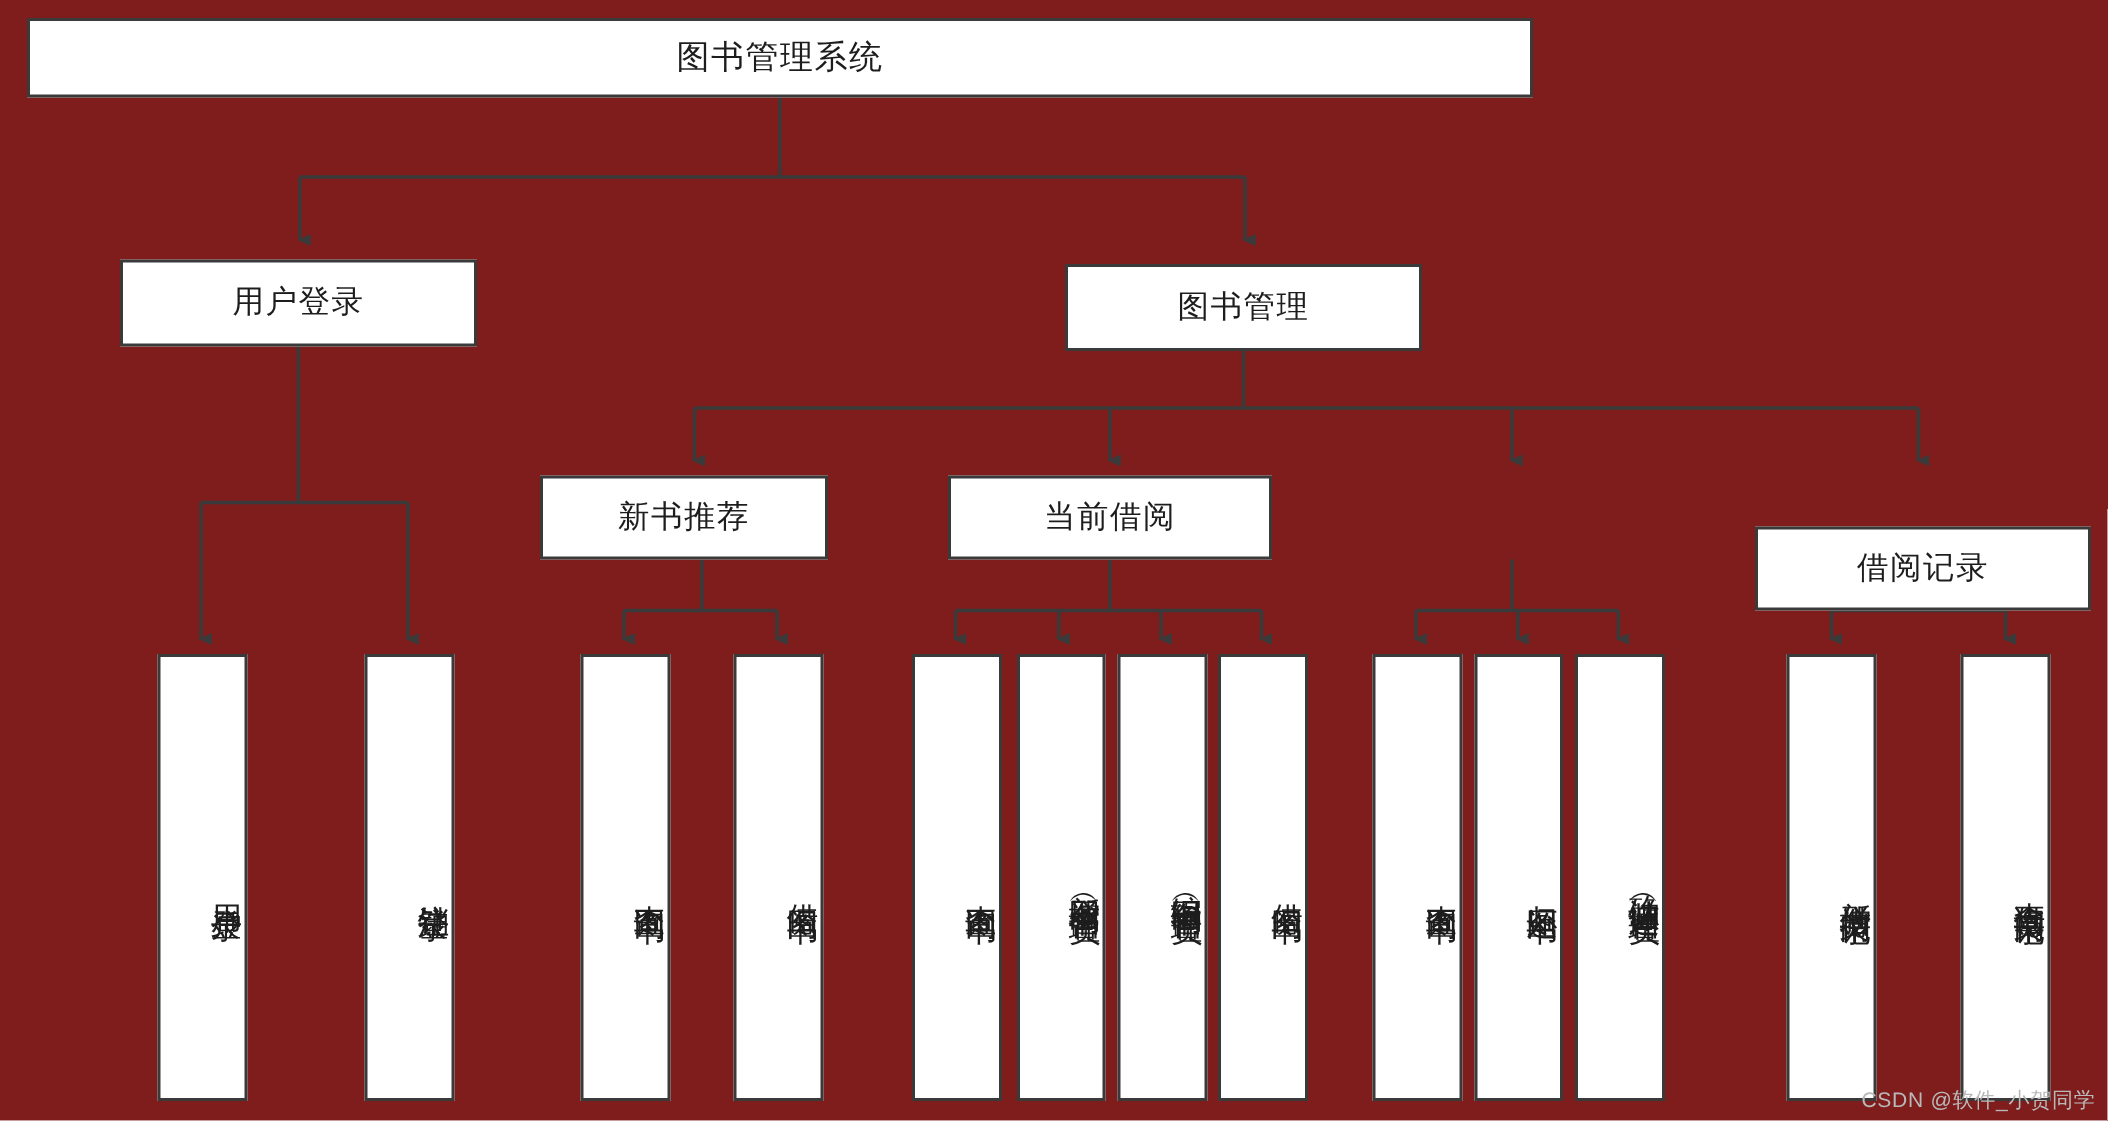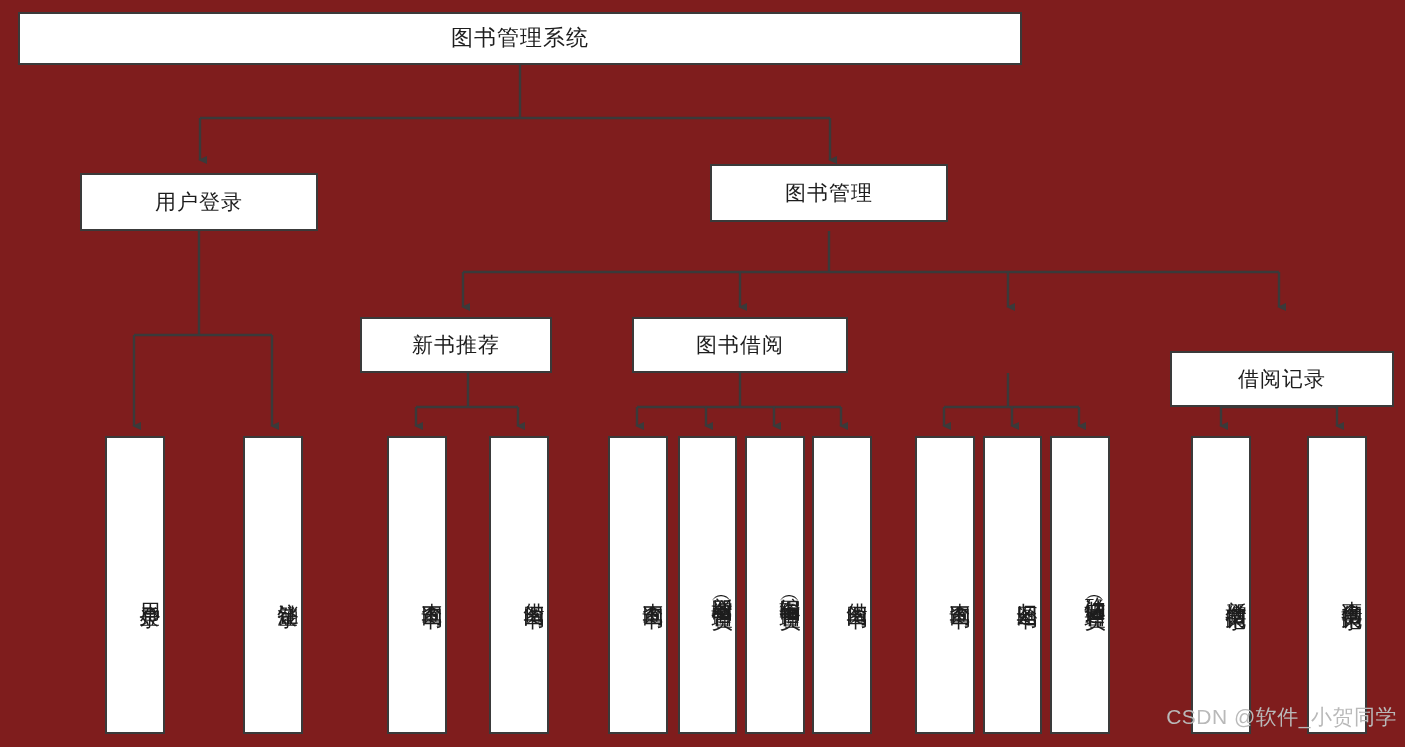--- a/index.html
+++ b/index.html
@@ -53,22 +53,22 @@
   }
   .node-v.pad-top {
     padding-top: 8px;
   }
   .root {
     font-size: 22px;
   }
   #watermark {
     position: absolute;
     right: 8px;
-    bottom: 16px;
-    font-size: 21px;
+    bottom: 4px;
+    font-size: 14px;
     color: #b9b9b9;
     letter-spacing: 0.5px;
     white-space: nowrap;
   }
 </style>
 </head>
 <body>
 
 <div id="canvas">
 
@@ -118,24 +118,24 @@
       <path d="M1279,373 L1279,407"></path>
       <path d="M1221,407 L1337,407"></path>
       <path d="M1221,407 L1221,426" marker-end="url(#arrow)"></path>
       <path d="M1337,407 L1337,426" marker-end="url(#arrow)"></path>
     </g>
   </svg>
 
   <div class="node node-h root" style="left:18px; top:12px; width:1004px; height:53px;">图书管理系统</div>
 
   <div class="node node-h" style="left:80px; top:173px; width:238px; height:58px;">用户登录</div>
-  <div class="node node-h" style="left:710px; top:164px; width:238px; height:58px;">图书管理</div>
+  <div class="node node-h" style="left:710px; top:176px; width:238px; height:58px;">图书管理</div>
 
   <div class="node node-h" style="left:360px; top:317px; width:192px; height:56px;">新书推荐</div>
-  <div class="node node-h" style="left:632px; top:317px; width:216px; height:56px;">图书借阅</div>
+  <div class="node node-h" style="left:632px; top:317px; width:216px; height:56px;">当前借阅</div>
   <div class="node node-h" style="left:1170px; top:311px; width:224px; height:56px;margin-top:40px;">借阅记录</div>
 
   <div class="node node-v" style="left:105px; top:436px; width:60px; height:298px;">用户登录</div>
   <div class="node node-v" style="left:243px; top:436px; width:60px; height:298px;">注销登录</div>
 
   <div class="node node-v" style="left:387px; top:436px; width:60px; height:298px;">查询图书</div>
   <div class="node node-v" style="left:489px; top:436px; width:60px; height:298px;">借阅图书</div>
 
   <div class="node node-v" style="left:608px; top:436px; width:60px; height:298px;">查询图书</div>
   <div class="node node-v pad-top" style="left:678px; top:436px; width:59px; height:298px;">新增图书（管理员）</div>

